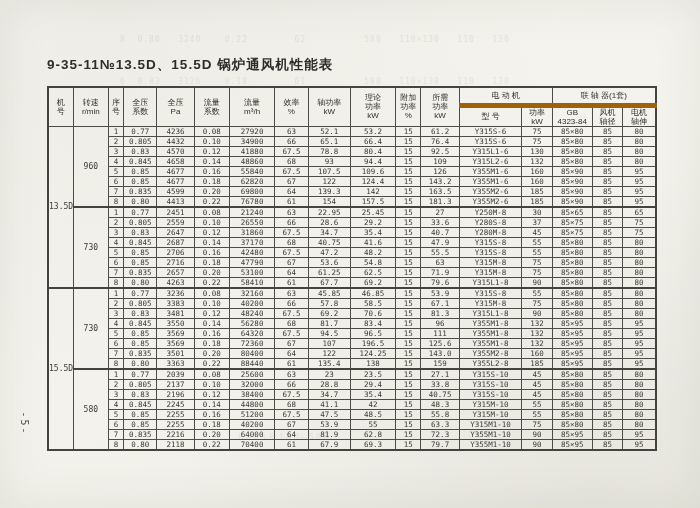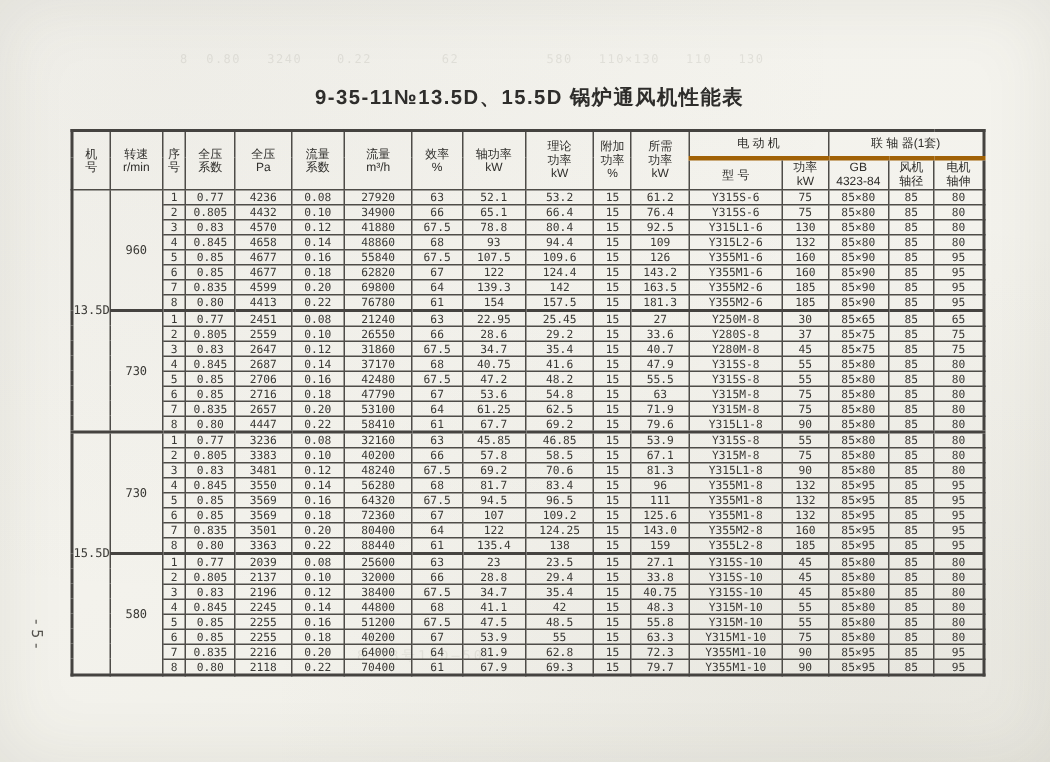--- a/index.html
+++ b/index.html
@@ -20,21 +20,21 @@
     color:#8d8b80;opacity:0.17;filter:blur(0.4px);
     font-size:8px;line-height:14px;white-space:pre;letter-spacing:1px;
     font-family:"DejaVu Sans Mono",monospace;
   }
   .ghost-frag{
     position:absolute;left:238px;top:431px;color:#8d8b80;opacity:0.15;
     filter:blur(0.4px);font-size:9px;white-space:pre;letter-spacing:2px;
     font-family:"DejaVu Sans Mono",monospace;
   }
   .title{
-    position:absolute;left:47px;top:56px;width:612px;text-align:center;
+    position:absolute;left:47px;top:56px;width:612px;
     font-size:13.5px;font-weight:bold;color:#2e2d2b;letter-spacing:1px;
     white-space:nowrap;
   }
   .page-num{
     position:absolute;left:12px;top:418px;color:#55534e;font-size:10px;
     letter-spacing:2px;transform:rotate(90deg);transform-origin:center;
     font-family:"DejaVu Sans Mono",monospace;
   }
   table.perf{
     position:absolute;left:47px;top:86px;
@@ -45,38 +45,39 @@
     border:1px solid #4e4c48;padding:0;text-align:center;vertical-align:middle;
     overflow:hidden;
   }
   table.perf{border:2px solid #454340;}
   thead th{
     font-size:8px;font-weight:normal;line-height:9px;white-space:pre-line;
     color:#2f2e2b;
   }
   thead tr.h1{height:18px;}
   thead tr.h2{height:21px;}
-  thead tr.h2 th{border-top:3px solid #a16207;}
+  thead tr.h2 th{border-top:5px solid #a16207;}
   thead{border-bottom:1.5px solid #454340;}
   tbody td{
     font-size:7.5px;line-height:9px;height:9px;
     font-family:"DejaVu Sans Mono","Liberation Sans",sans-serif;
     color:#3a3935;
   }
   tbody tr.block-start td{border-top:2px solid #454340;}
   td.machine-cell{font-size:8px;}
   td.speed-cell{font-size:8px;margin-top:18px;}
 </style>
 </head>
 <body>
 
 <div class="page">
 
   <div class="ghost">
     <div>8  0.80   3240    0.22        62          580   110×130   110   130</div>
+    <div>6  0.83   3126    0.18        61          580   110×130   110   130</div>
   </div>
   <div class="ghost-frag">8―13号18D―500</div>
 
   <div class="title">9-35-11№13.5D、15.5D 锅炉通风机性能表</div>
 
   <table class="perf">
     <colgroup>
       <col style="width:25px">
         <col style="width:35px">
         <col style="width:15px">
@@ -394,21 +395,21 @@
           <td>71.9</td>
           <td>Y315M-8</td>
           <td>75</td>
           <td>85×80</td>
           <td>85</td>
           <td>80</td>
         </tr>
         <tr>
           <td>8</td>
           <td>0.80</td>
-          <td>4447</td>
+          <td>4263</td>
           <td>0.22</td>
           <td>58410</td>
           <td>61</td>
           <td>67.7</td>
           <td>69.2</td>
           <td>15</td>
           <td>79.6</td>
           <td>Y315L1-8</td>
           <td>90</td>
           <td>85×80</td>
@@ -503,21 +504,21 @@
           <td>95</td>
         </tr>
         <tr>
           <td>6</td>
           <td>0.85</td>
           <td>3569</td>
           <td>0.18</td>
           <td>72360</td>
           <td>67</td>
           <td>107</td>
-          <td>109.2</td>
+          <td>196.5</td>
           <td>15</td>
           <td>125.6</td>
           <td>Y355M1-8</td>
           <td>132</td>
           <td>85×95</td>
           <td>85</td>
           <td>95</td>
         </tr>
         <tr>
           <td>7</td>

